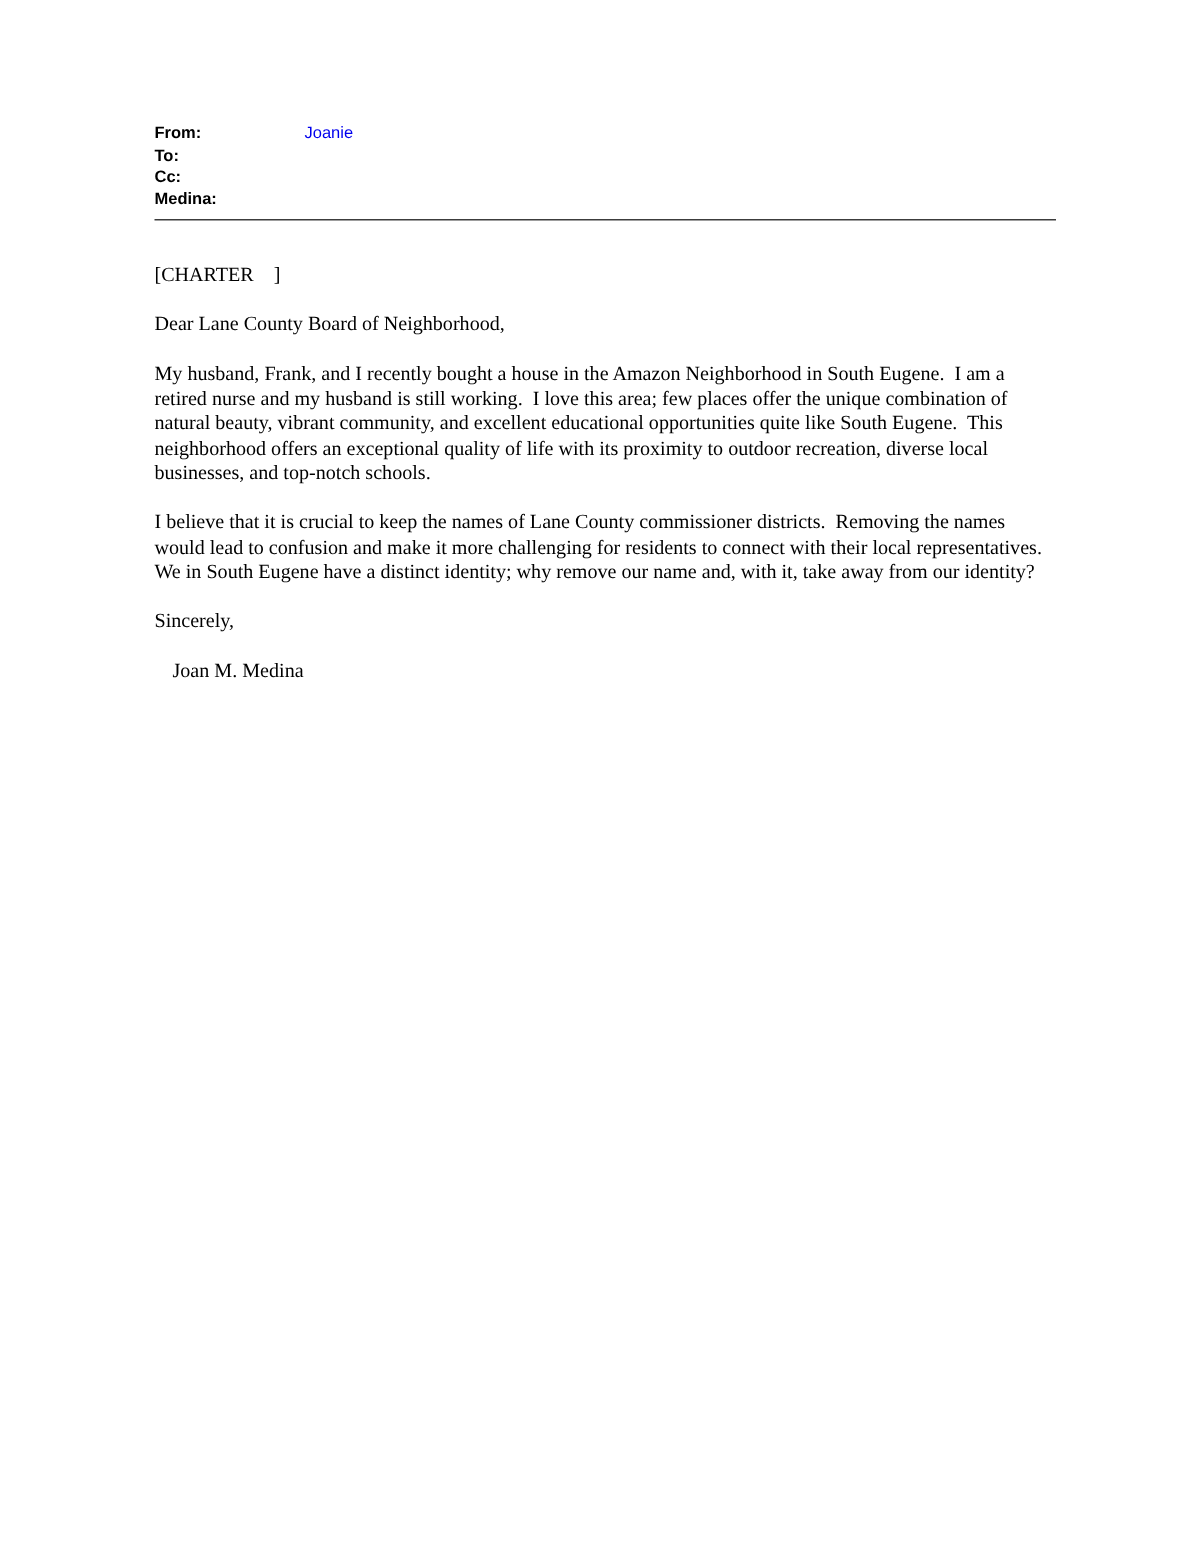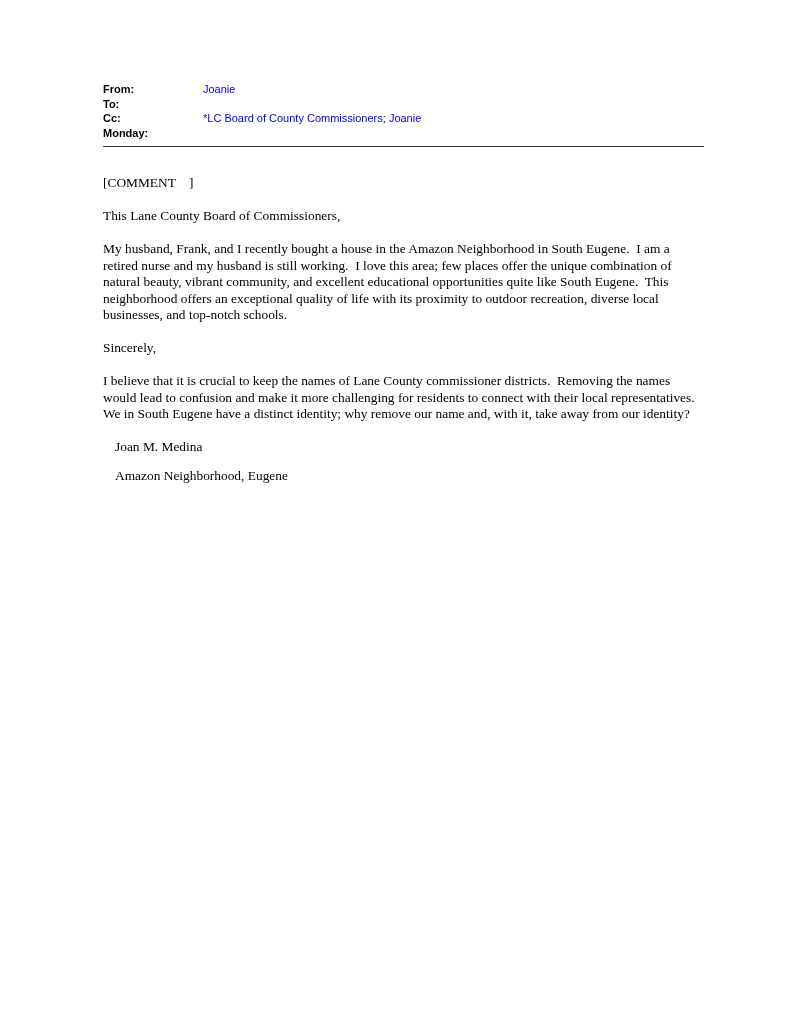--- a/index.html
+++ b/index.html
@@ -76,31 +76,29 @@
     <div class="email-header">
       <div class="hrow">
         <span class="hlabel">From:</span>
         <span class="hvalue"><a class="hlink">Joanie</a></span>
       </div>
       <div class="hrow">
         <span class="hlabel">To:</span>
       </div>
       <div class="hrow">
         <span class="hlabel">Cc:</span>
-        <span class="hvalue"><a class="hlink">*LC Board of County Commissioners</a><span class="hsep">; </span><a class="hlink">Joanie</a></span>
       </div>
       <div class="hrow">
-        <span class="hlabel">Monday:</span>
+        <span class="hlabel">Medina:</span>
       </div>
     </div>
 
     <div class="email-body">
-      <p class="para">[COMMENT    ]</p>
-      <p class="para">This Lane County Board of Commissioners,</p>
+      <p class="para">[CHARTER    ]</p>
+      <p class="para">Dear Lane County Board of Neighborhood,</p>
       <p class="para">My husband, Frank, and I recently bought a house in the Amazon Neighborhood in South Eugene.  I am a retired nurse and my husband is still working.  I love this area; few places offer the unique combination of natural beauty, vibrant community, and excellent educational opportunities quite like South Eugene.  This neighborhood offers an exceptional quality of life with its proximity to outdoor recreation, diverse local businesses, and top-notch schools.</p>
+      <p class="para">I believe that it is crucial to keep the names of Lane County commissioner districts.  Removing the names would lead to confusion and make it more challenging for residents to connect with their local representatives.  We in South Eugene have a distinct identity; why remove our name and, with it, take away from our identity?</p>
       <p class="para">Sincerely,</p>
-      <p class="para">I believe that it is crucial to keep the names of Lane County commissioner districts.  Removing the names would lead to confusion and make it more challenging for residents to connect with their local representatives.  We in South Eugene have a distinct identity; why remove our name and, with it, take away from our identity?</p>
       <p class="sig-line">Joan M. Medina</p>
-      <p class="sig-line">Amazon Neighborhood, Eugene</p>
     </div>
 
   </div>
 </div>
 
 </body></html>

